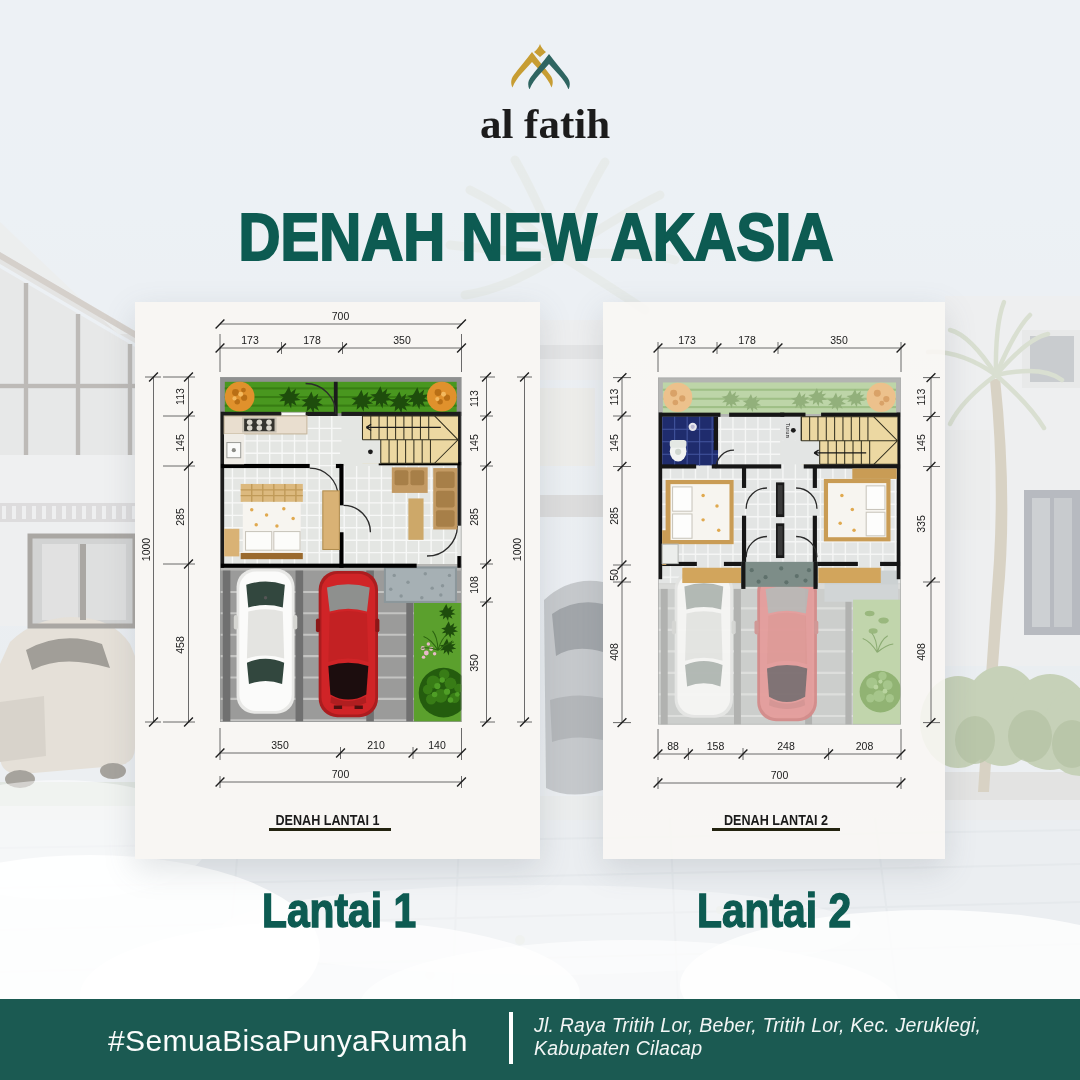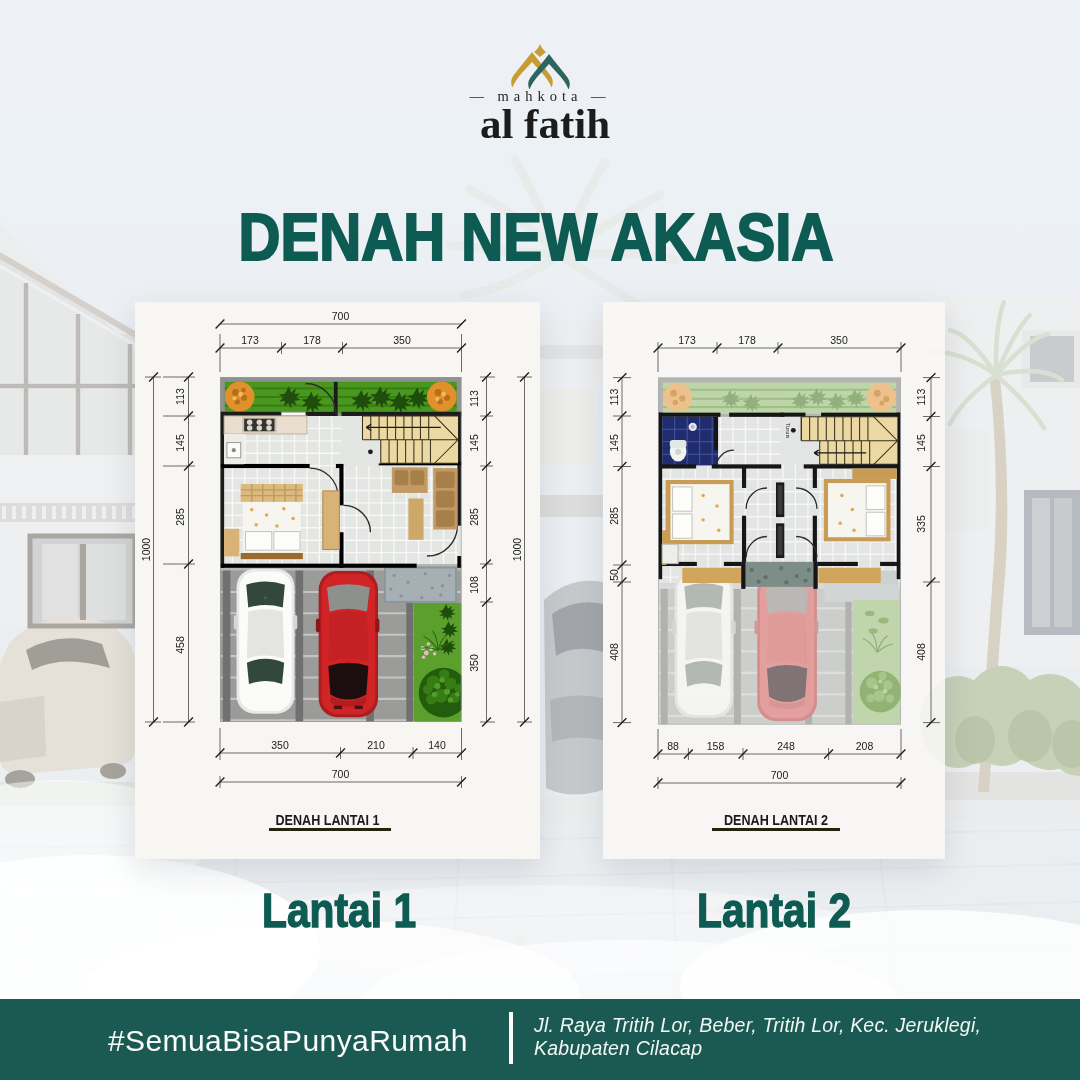--- a/index.html
+++ b/index.html
@@ -179,21 +179,20 @@
       <ellipse cx="540" cy="930" rx="320" ry="45" opacity="0.35"></ellipse>
       <ellipse cx="60" cy="840" rx="150" ry="60" opacity="0.5"></ellipse>
     </g>
   </svg>
 
   <svg class="abs" style="left:508px;top:43px" width="64" height="46" viewBox="0 0 64 46">
     <path d="M32 1 C33.2 4.5 35.5 7 38 9 L32 14 L26 9 C28.5 7 30.8 4.5 32 1 Z" fill="#c79d33"></path>
     <path d="M24 9 C18 17 11 25 5.5 32.5 C2.5 36.5 2.8 41 4.5 44.5 C6.5 39 10 34.5 13.5 30.5 L24 19 L34.5 30.5 C38 34.5 41.5 39 43.5 44.5 C45.2 41 45.5 36.5 42.5 32.5 C37 25 30 17 24 9 Z" fill="#c79d33"></path>
     <path d="M41 11 C35 19 28 27 22.5 34.5 C19.5 38.5 19.8 43 21.5 46.5 C23.5 41 27 36.5 30.5 32.5 L41 21 L51.5 32.5 C55 36.5 58.5 41 60.5 46.5 C62.2 43 62.5 38.5 59.5 34.5 C54 27 47 19 41 11 Z" fill="#2f6561"></path>
   </svg>
-  <div id="mahkota">—&nbsp;mahkota&nbsp;—</div>
   <div id="alfatih">al fatih</div>
 
   <div id="title">DENAH NEW AKASIA</div>
 
   <div id="card1" class="card">
   <svg width="405" height="557" viewBox="0 0 405 557" font-family="Liberation Sans,sans-serif">
 
     <clipPath id="cp1">
           <rect x="0" y="0" width="700" height="1000"></rect>
         </clipPath>

